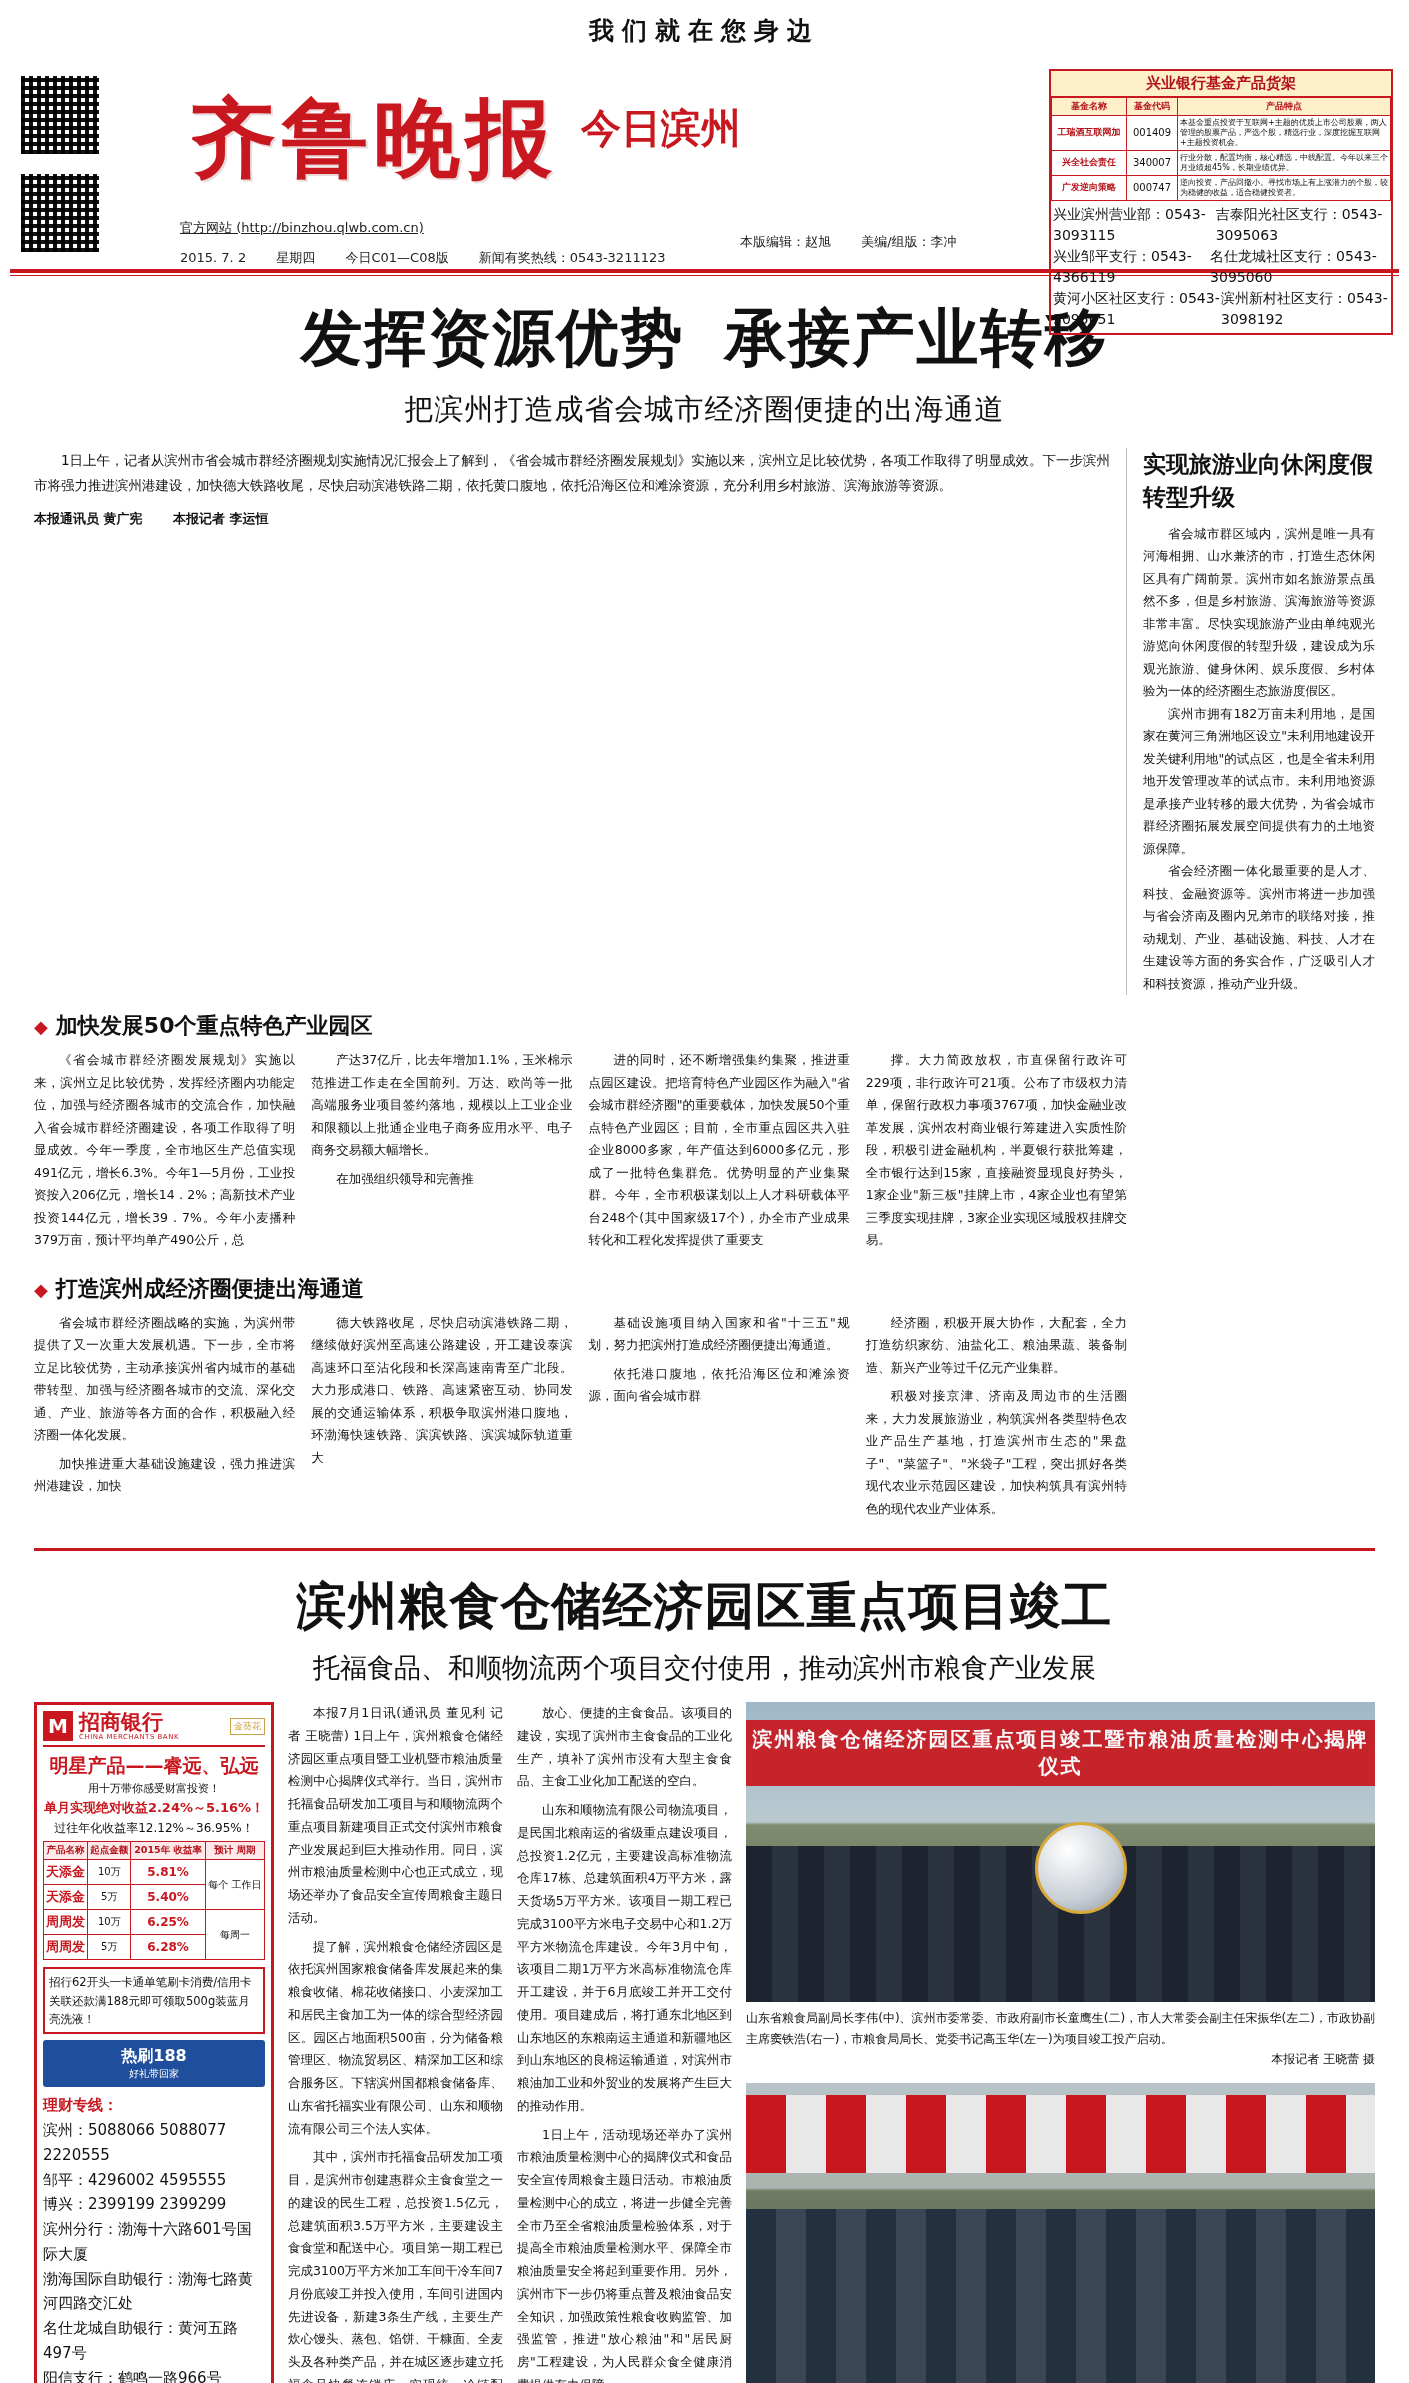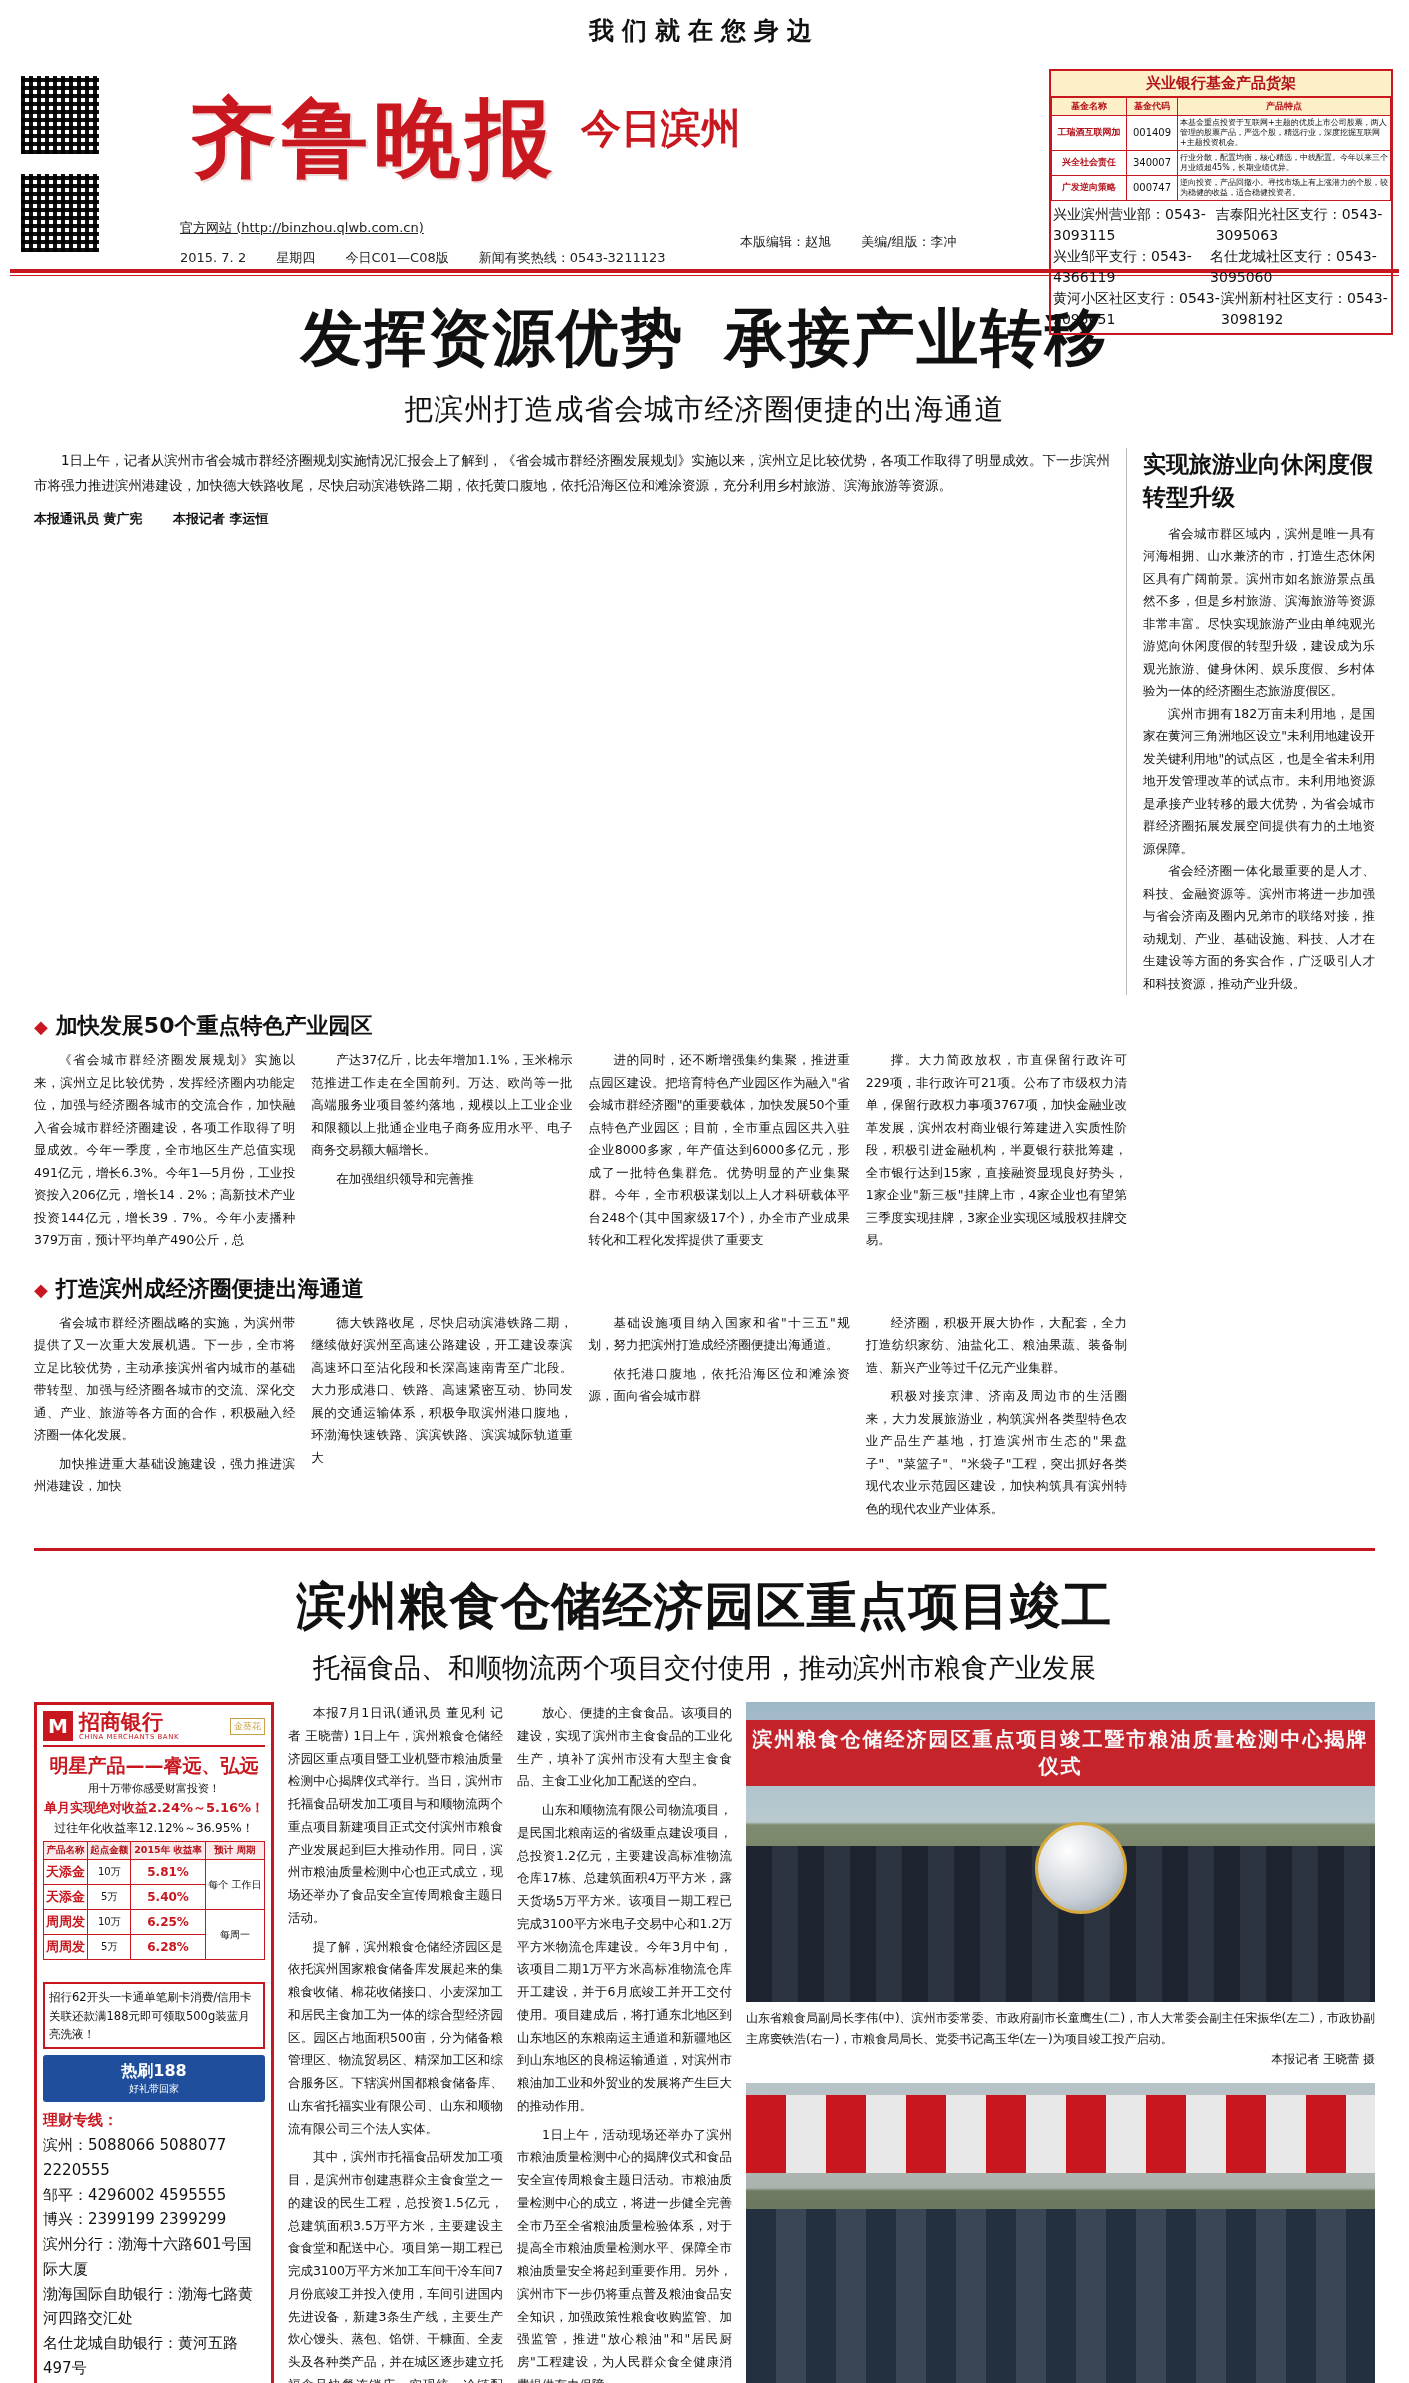--- a/index.html
+++ b/index.html
@@ -84,21 +84,21 @@
   .cmb-en{font-size:7px;color:#c8171e;letter-spacing:.5px;}
   .ad-line1{color:#c8171e;font-weight:bold;font-size:19px;text-align:center;margin:6px 0 2px;}
   .ad-line2{font-size:11px;text-align:center;color:#111;}
   .ad-line3{font-size:13px;text-align:center;color:#c8171e;font-weight:bold;margin:3px 0;}
   .ad-line4{font-size:12px;text-align:center;color:#111;margin-bottom:4px;}
   table.prod{width:100%;border-collapse:collapse;font-size:10px;text-align:center;}
   table.prod th{border:1px solid #c8171e;background:#fde9ea;color:#b3121a;padding:2px 1px;font-size:9.5px;}
   table.prod td{border:1px solid #c8171e;padding:3px 1px;}
   table.prod td.pn{color:#c8171e;font-weight:bold;font-size:13px;}
   table.prod td.rate{color:#c8171e;font-weight:bold;font-size:12px;}
-  .ad-promo{border:2px solid #c8171e;margin-top:22px;padding:4px;font-size:11.5px;line-height:1.6;color:#111;}
+  .ad-promo{border:2px solid #c8171e;margin-top:7px;padding:4px;font-size:11.5px;line-height:1.6;color:#111;}
   .blue-strip{margin-top:6px;background:#1f4f9c;color:#fff;text-align:center;font-size:16px;font-weight:bold;padding:6px 2px;border-radius:3px;}
   .blue-strip small{display:block;font-size:10px;font-weight:normal;}
   .ad-tel{margin-top:6px;font-size:15px;line-height:1.65;}
   .ad-tel b{color:#c8171e;}
   .ad2{margin-top:10px;border:3px solid #c8171e;padding:4px;}
   .ad2-top{background:#c8171e;color:#fff;font-size:12px;text-align:center;padding:2px;}
   .ad2-main{font-size:26px;font-weight:bold;color:#c8171e;text-align:center;padding:6px 0;}
   .ad2-foot{font-size:10px;text-align:center;color:#111;}
 
   

